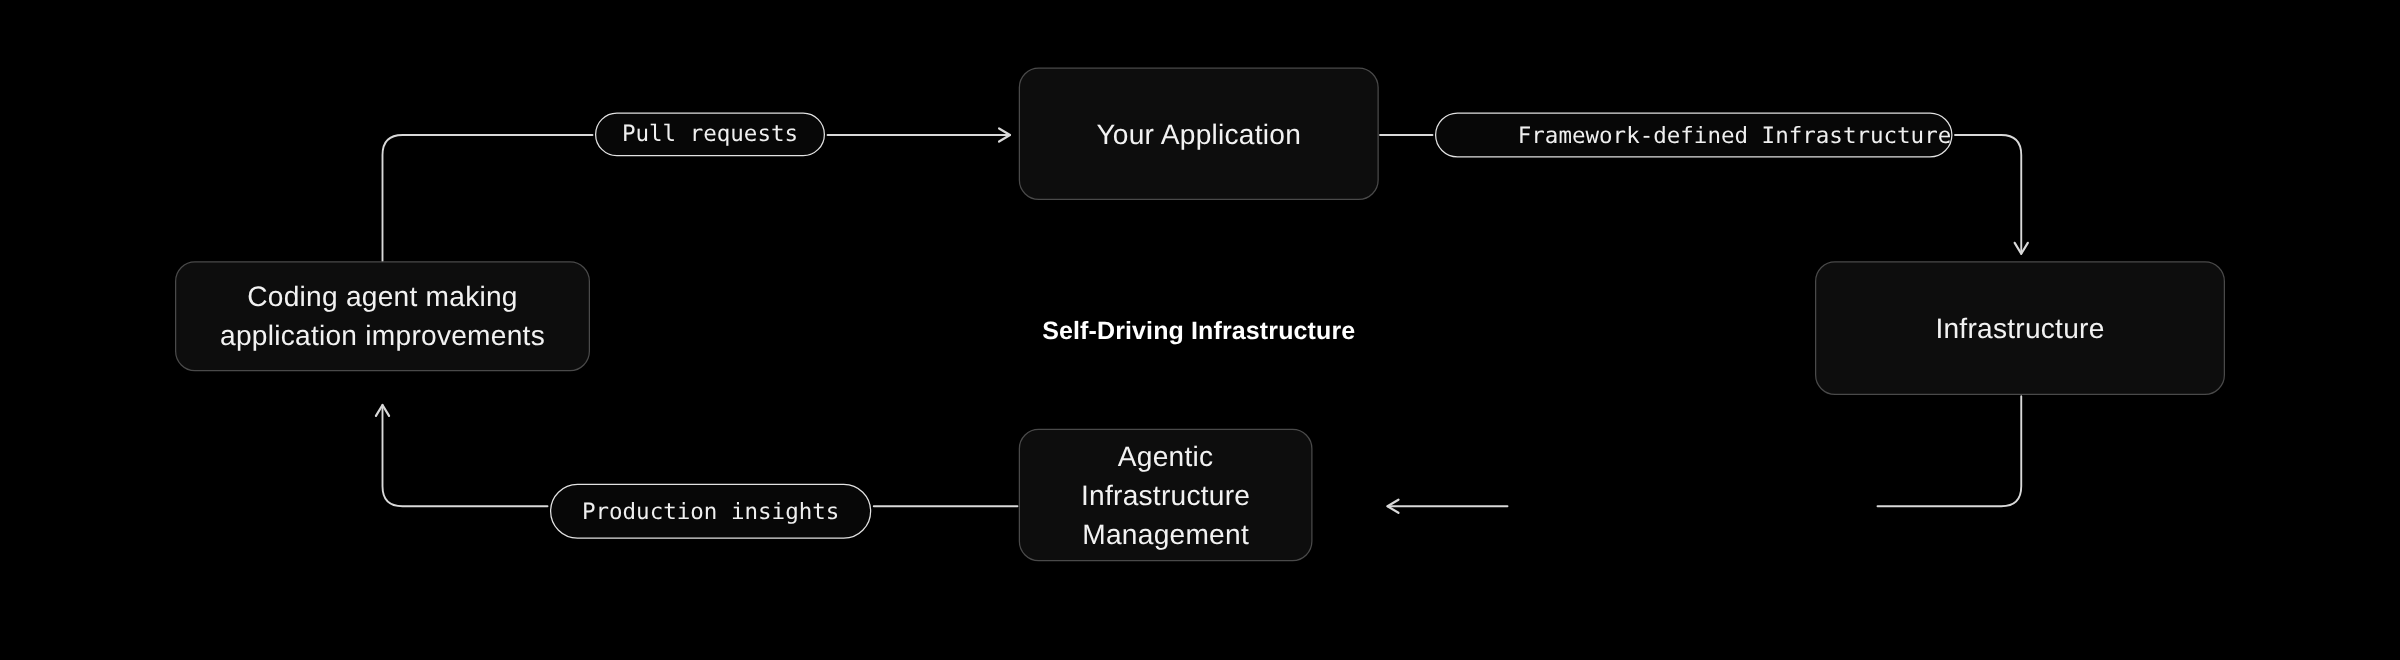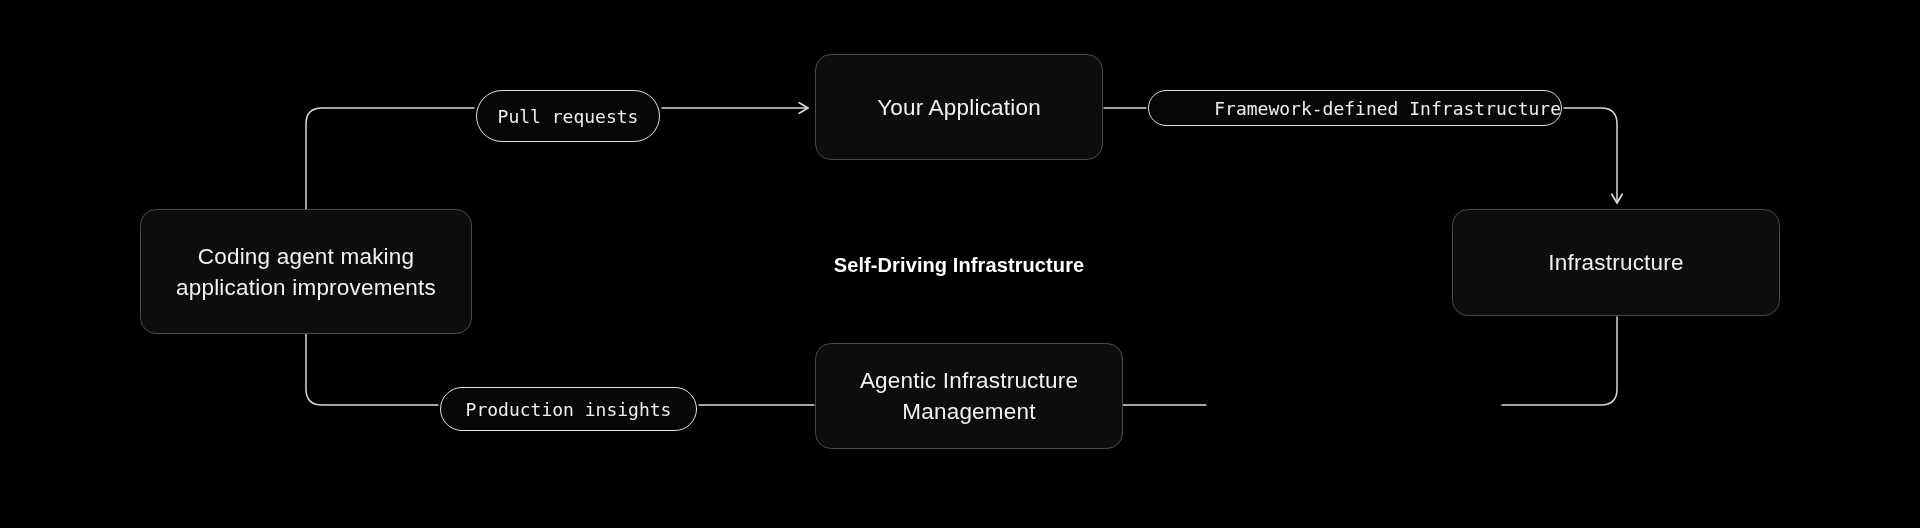--- a/index.html
+++ b/index.html
@@ -61,24 +61,24 @@
     line-height: 34px;
     text-align: center;
     color: var(--title-text);
     font-weight: bold;
     font-size: 20px;
     letter-spacing: 0.1px;
   }
   
   .node-your-application { left: 815px; top: 54px;  width: 288px; height: 106px; }
   .node-infrastructure   { left: 1452px; top: 209px; width: 328px; height: 107px; }
-  .node-coding-agent     { left: 140px; top: 209px; width: 332px; height: 125px; padding: 0 28px; }
-  .node-agentic          { left: 815px; top: 343px; width: 308px; height: 106px; padding: 0 18px; }
+  .node-coding-agent     { left: 140px; top: 209px; width: 332px; height: 88px; padding: 0 28px; }
+  .node-agentic          { left: 815px; top: 343px; width: 235px; height: 106px; padding: 0 18px; }
   
-  .pill-pull-requests { left: 476px;  top: 90px;  width: 184px; height: 52px; }
+  .pill-pull-requests { left: 476px;  top: 90px;  width: 184px; height: 35px; }
   .pill-framework     { left: 1148px; top: 90px;  width: 414px; height: 36px; justify-content: flex-end; }
   .pill-production    { left: 440px;  top: 387px; width: 257px; height: 44px; }
   .pill-realtime      { left: 1208px; top: 387px; width: 292px; height: 36px; }
 </style>
 </head>
 <body>
 
 <div class="stage">
 
   <svg class="wires" width="1920" height="528" viewBox="0 0 1920 528">

